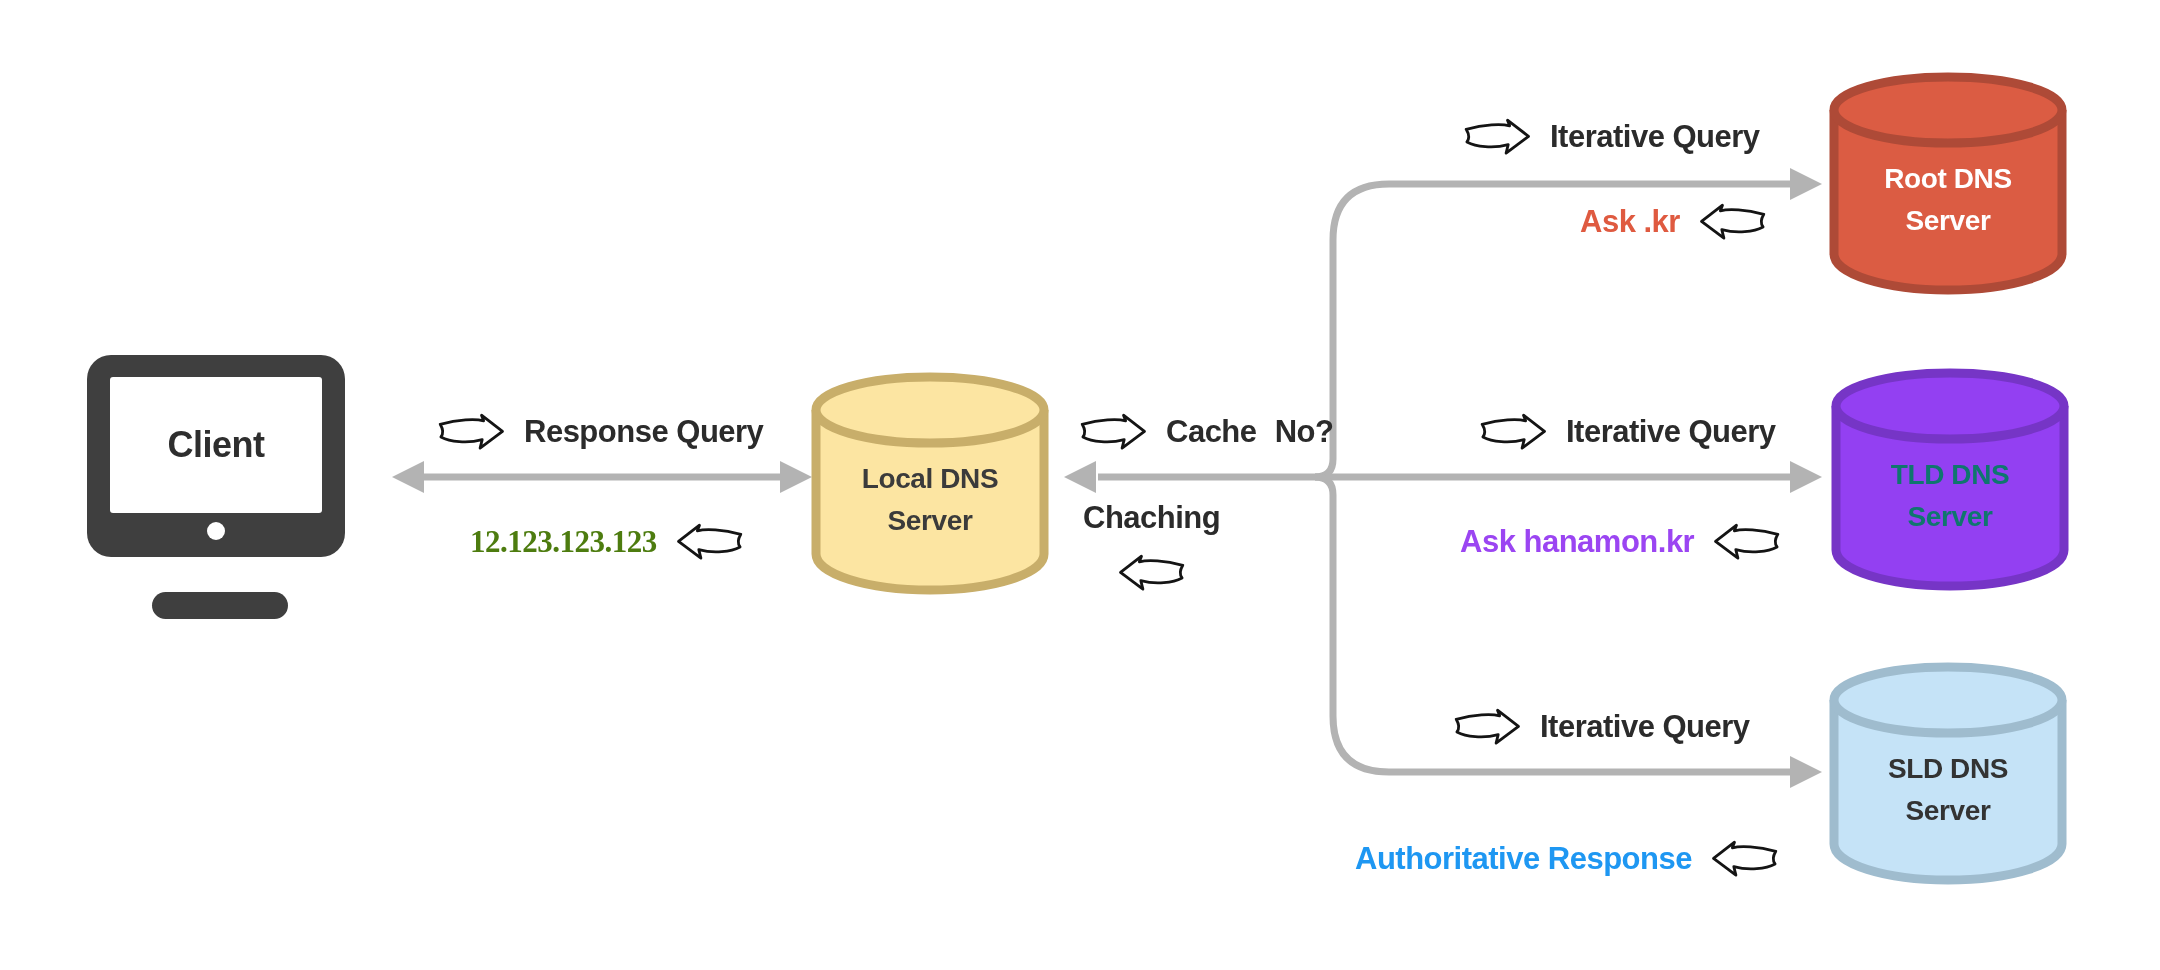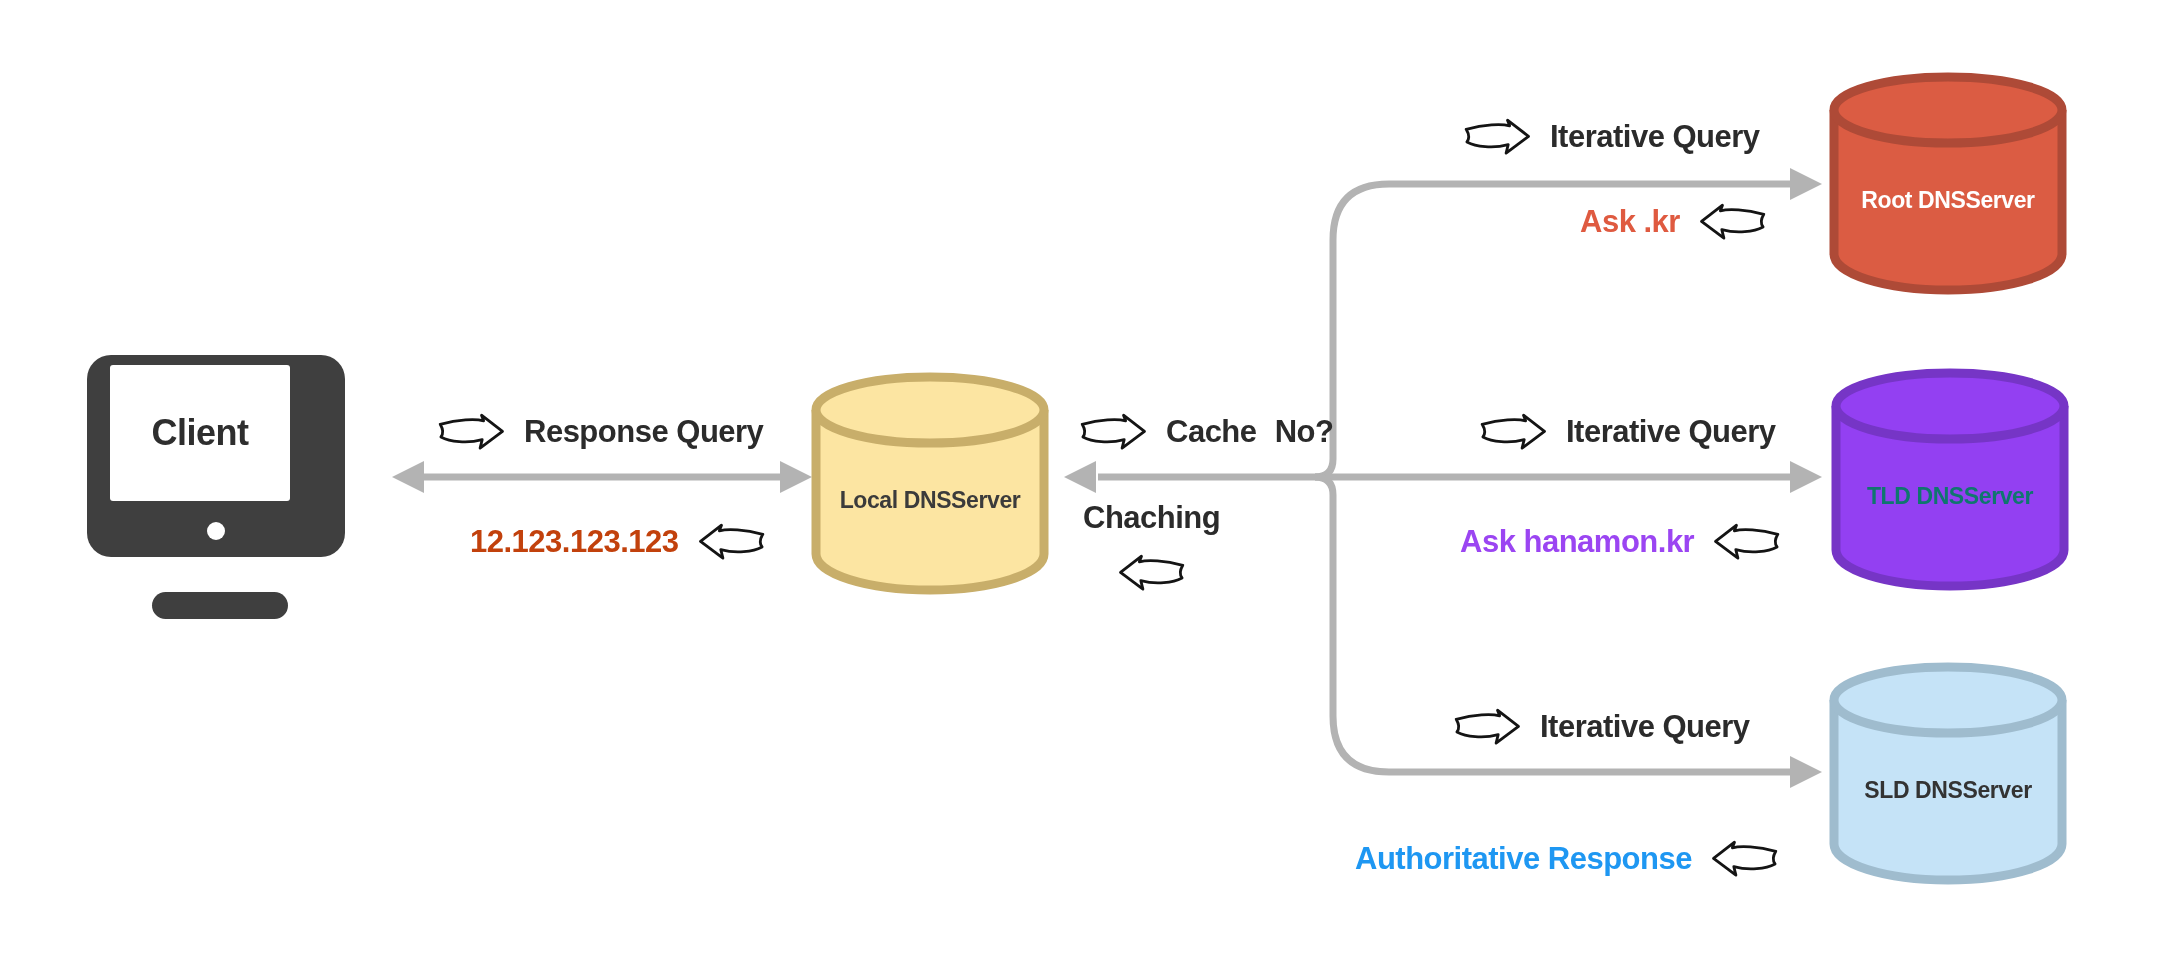--- a/index.html
+++ b/index.html
@@ -20,32 +20,32 @@
   }
   .sk{width:70px;height:38px;flex:0 0 auto;}
   .sk.flip{transform:scaleX(-1);}
   .wordgap{word-spacing:10px;}
 
   
   .cyl{position:absolute;width:248px;height:230px;}
   .cyl svg{position:absolute;left:0;top:0;width:248px;height:230px;}
   .cyl .cyl-label{
     position:absolute;left:0;top:0;right:0;bottom:0;
-    display:flex;align-items:center;justify-content:center;
+    display:flex;flex-direction:column;align-items:center;justify-content:center;
     padding-top:34px;box-sizing:border-box;
-    font-weight:700;font-size:23px;letter-spacing:-0.4px;line-height:42px;text-align:center;
+    font-weight:700;font-size:28px;letter-spacing:-0.4px;line-height:42px;text-align:center;
   }
 
   
   .monitor{
     position:absolute;left:87px;top:355px;width:258px;height:202px;
     border-radius:24px;
   }
   .monitor .screen{
-    position:absolute;left:23px;top:10px;width:180px;height:136px;
+    position:absolute;left:23px;top:22px;width:212px;height:136px;
     background:#ffffff;border-radius:3px;
     display:flex;align-items:center;justify-content:center;
     font-weight:700;font-size:36px;letter-spacing:-0.5px;color:#2e2e2e;
   }
   .monitor .dot{
     position:absolute;left:50%;top:167px;width:18px;height:18px;margin-left:-9px;
     background:#ffffff;border-radius:50%;
   }
   .monitor-base{
     position:absolute;left:152px;top:592px;width:136px;height:27px;border-radius:14px;
@@ -144,21 +144,21 @@
 </div>
 
 <div class="lblrow" style="left:436px;top:410px;">
   <svg class="sk">
       <use href="#sketchArrow"></use>
     </svg>
   <span>Response Query</span>
 </div>
 
 <div class="lblrow" style="left:470px;top:520px;">
-  <span style="color: #c2410c;">12.123.123.123</span>
+  <span style="color: #4d7c0f; font-family: Liberation Serif, serif;">12.123.123.123</span>
   <svg class="sk flip">
       <use href="#sketchArrow"></use>
     </svg>
 </div>
 
 <div class="lblrow" style="left:1078px;top:410px;text-align:right;">
   <svg class="sk">
       <use href="#sketchArrow"></use>
     </svg>
   <span class="wordgap">Cache No?</span>

